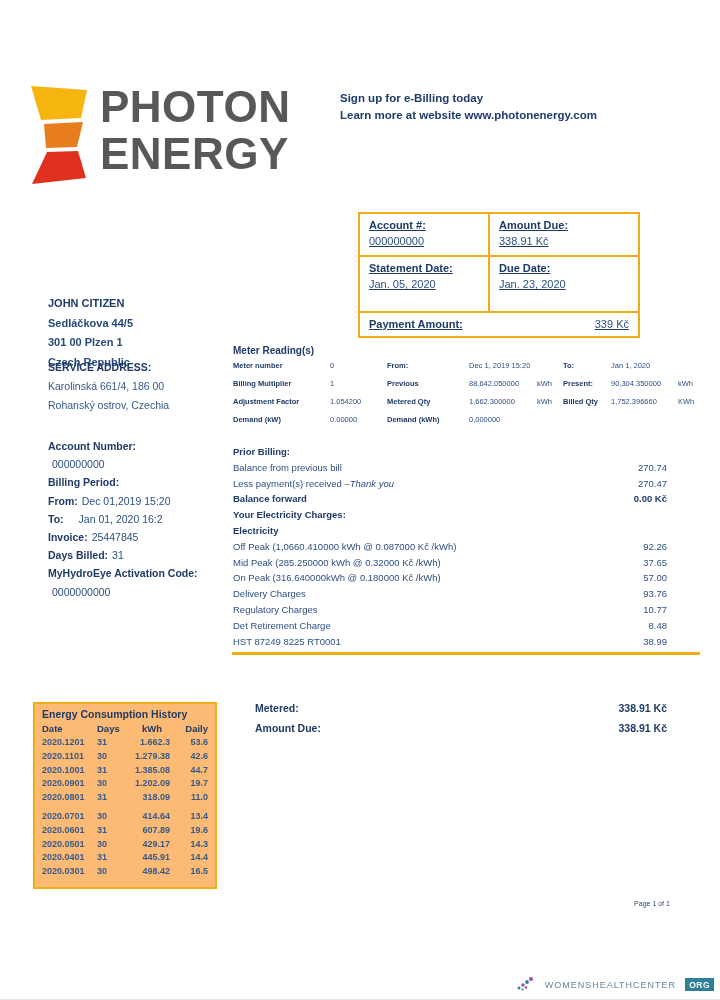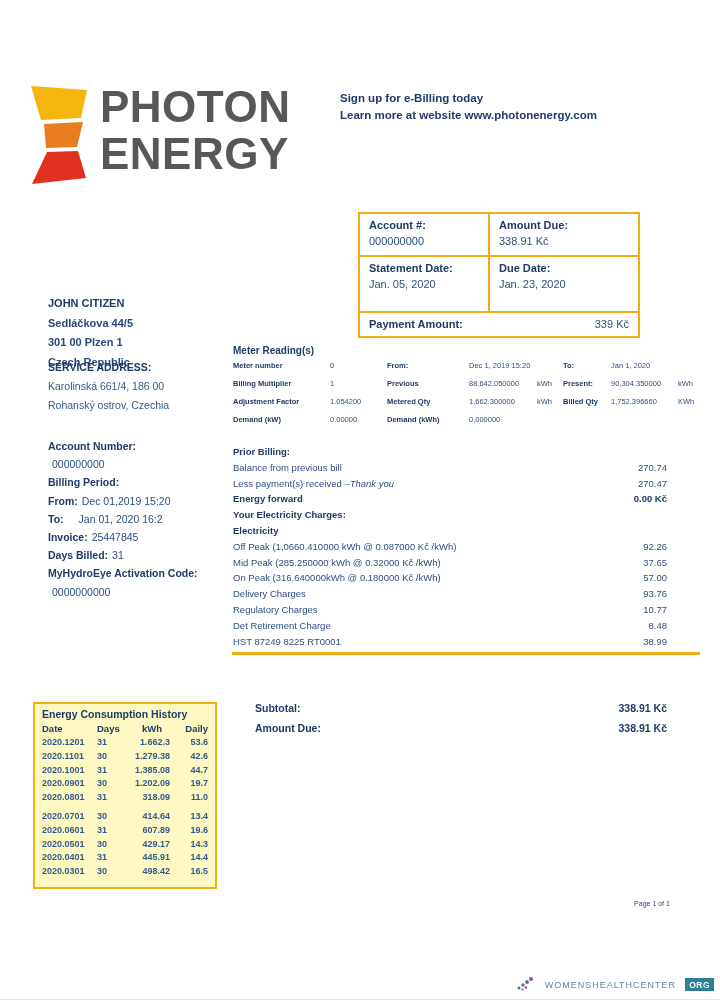--- a/index.html
+++ b/index.html
@@ -14,21 +14,21 @@
   
   .logo-icon { left:30px; top:85px; width:66px; height:100px; }
   .brand { left:100px; top:83px; font-size:44px; line-height:47px; font-weight:bold;
            color:#57585a; letter-spacing:0.5px; white-space:nowrap; }
 
   
   .promo { left:340px; top:90px; width:360px; font-weight:bold;
            font-size:11.5px; line-height:17px; color:#1d3a6b; }
 
   
-  .account-box { left:358px; top:212px; width:278px; border:2px solid #f2ac18; background:#fff; }
+  .account-box { left:358px; top:212px; width:278px; border:2px solid #f2ac18; background:#fff;text-decoration:underline; }
   .ab-grid { display:grid; grid-template-columns:130px 1fr; }
   .ab-cell { padding:3px 9px 2px; font-size:11px; line-height:16px; }
   .ab-cell .cell-label { display:block; font-weight:bold; }
   .ab-cell .cell-value { display:block; color:#2c4f82; }
   .ab-r1 { height:36px; border-bottom:2px solid #f2ac18; }
   .ab-r2 { height:49px; }
   .ab-left { border-right:2px solid #f2ac18; }
   .ab-payment { border-top:2px solid #f2ac18; display:flex; justify-content:space-between;
                 padding:5px 9px 6px; font-size:11px;align-items:flex-end; }
   .ab-payment .pay-value { color:#2c4f82; }
@@ -61,21 +61,21 @@
   .charge-line .cl-value { text-align:right; min-width:55px; color:#2c4f82; }
   .charge-line.bold .cl-label, .charge-line.bold .cl-value { font-weight:bold; color:#1e3a66; }
   .gold-line { left:232px; top:652px; width:468px; height:3px; background:#f2ac18; }
 
   
   .totals { left:255px; top:699px; width:412px; font-size:10.5px; line-height:19.5px; font-weight:bold; }
   .tot-row { display:flex; justify-content:space-between; }
 
   
   .history-box { left:33px; top:702px; width:166px; border:2px solid #f2ac18;
-                 padding:4px 7px 8px; background:#fef9c3; }
+                 padding:4px 7px 8px; background:#fdba74; }
   .hist-title { font-size:10.5px; font-weight:bold; margin-bottom:3px; white-space:nowrap; }
   .h-head { display:grid; grid-template-columns:55px 27px 46px 38px; font-size:9.5px;
             font-weight:bold; margin-bottom:2px; }
   .h-row { display:grid; grid-template-columns:55px 27px 46px 38px; font-size:9px;
            line-height:13.8px; color:#35598a;font-weight:bold; }
   .h-row.gap { margin-top:5px; }
   .h-kwh, .h-daily { text-align:right; }
   .h-head .h-kwh { text-align:right; padding-right:8px; }
   .h-head .h-daily { text-align:right; }
 
@@ -210,21 +210,21 @@
 
     <div class="charge-line">
         <span class="cl-label"><span>Balance from previous bill</span><span class="it"></span></span>
         <span class="cl-value">270.74</span>
       </div>
         <div class="charge-line">
         <span class="cl-label"><span>Less payment(s) received </span><span class="it">–Thank you</span></span>
         <span class="cl-value">270.47</span>
       </div>
         <div class="charge-line bold">
-        <span class="cl-label"><span>Energy forward</span><span class="it"></span></span>
+        <span class="cl-label"><span>Balance forward</span><span class="it"></span></span>
         <span class="cl-value">0.00 Kč</span>
       </div>
         <div class="charge-line bold">
         <span class="cl-label"><span>Your Electricity Charges:</span><span class="it"></span></span>
         <span class="cl-value"></span>
       </div>
         <div class="charge-line bold">
         <span class="cl-label"><span>Electricity</span><span class="it"></span></span>
         <span class="cl-value"></span>
       </div>
@@ -255,21 +255,21 @@
         <div class="charge-line">
         <span class="cl-label"><span>HST 87249 8225 RT0001</span><span class="it"></span></span>
         <span class="cl-value">38.99</span>
       </div>
       </div>
   </div>
   <div class="abs gold-line"></div>
 
   <div class="abs totals">
     <div class="tot-row">
-      <span>Subtotal:</span>
+      <span>Metered:</span>
       <span>338.91 Kč</span>
     </div>
     <div class="tot-row">
       <span>Amount Due:</span>
       <span>338.91 Kč</span>
     </div>
   </div>
 
   <div class="abs history-box">
     <div class="hist-title">Energy Consumption History</div>

